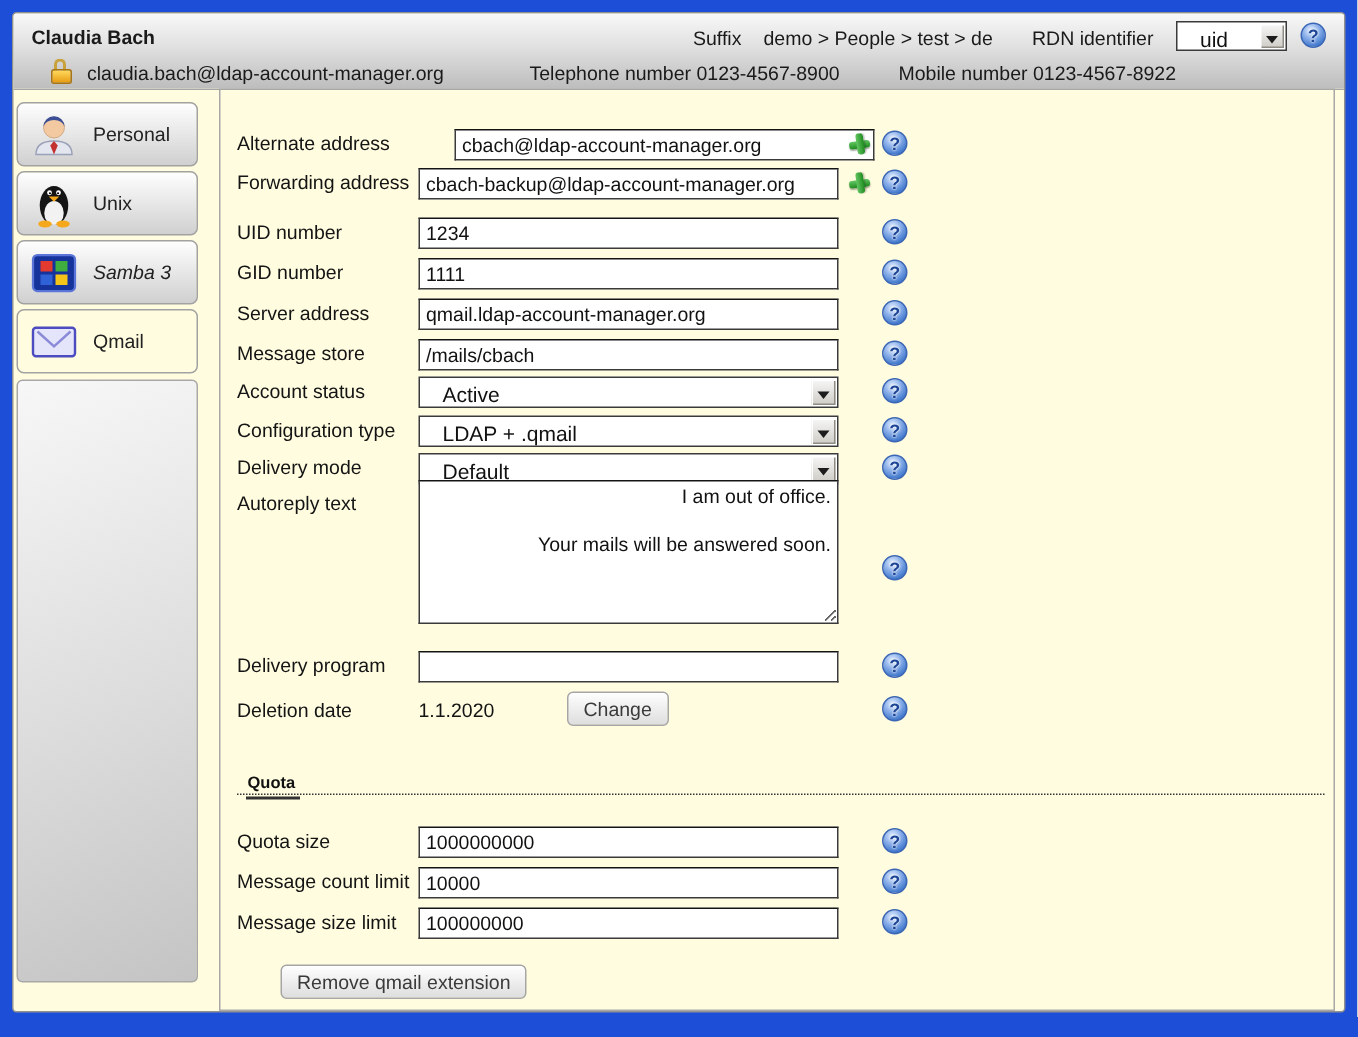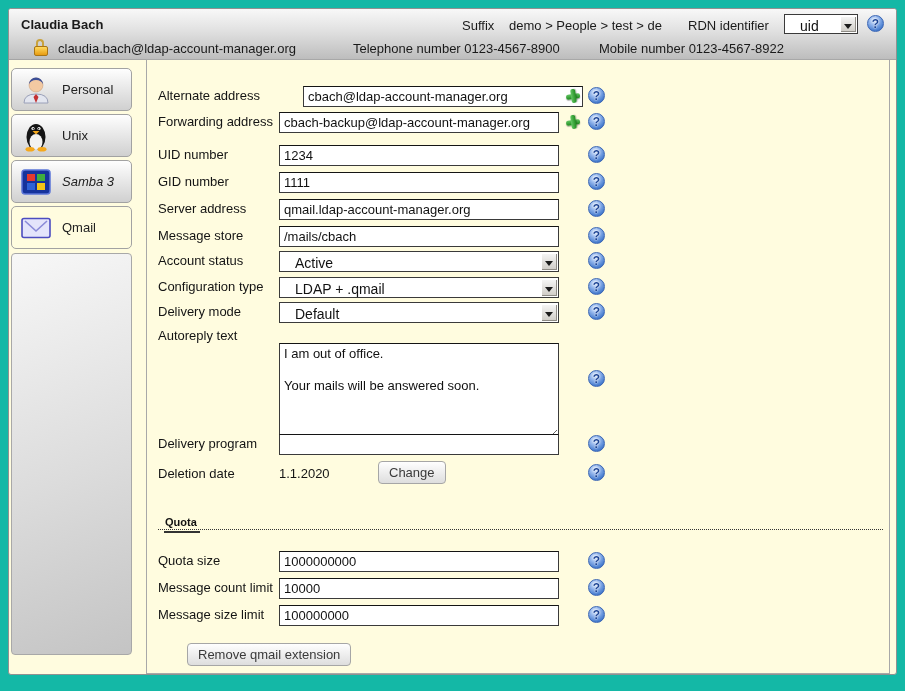--- a/index.html
+++ b/index.html
@@ -1,17 +1,17 @@
 <!DOCTYPE html>
 <html><head>
 <meta charset="utf-8">
 <style>
   html,body{margin:0;padding:0;}
   body{font-family:"Liberation Sans",sans-serif;background:#fffcdf;}
-  .page{position:relative;width:905px;height:691px;background:#14b8a6;overflow:hidden;}
+  .page{position:relative;width:905px;height:691px;background:#1d4ed8;overflow:hidden;}
   .container{position:absolute;left:8px;top:8px;width:887px;height:665px;border:1px solid #919191;border-radius:3px;background:#fffcdf;}
 
   
   .header{position:absolute;left:0;top:0;width:100%;height:50px;background:linear-gradient(#f8f8f8 0%,#e0e0e0 45%,#bdbdbd 100%);border-bottom:1px solid #a5a5a5;border-radius:2px 2px 0 0;}
   .hd{position:absolute;font-size:13px;color:#1a1a1a;white-space:nowrap;}
   .hd.bold{font-weight:bold;}
 
   
   .lock{position:absolute;width:16px;height:17px;}
   .lock::before{content:"";position:absolute;left:3px;top:0;width:8px;height:9px;border:2px solid #c9a23c;border-bottom:none;border-radius:5px 5px 0 0;box-sizing:border-box;}
@@ -165,21 +165,21 @@
     <span class="help" style="left:579px;top:269px;"></span>
 
     <div class="flabel" style="top:295px;">Delivery mode</div>
     <div class="sel" style="top:293px;">
       <span>Default</span>
       <span class="arrowbtn"></span>
     </div>
     <span class="help" style="left:579px;top:294px;"></span>
 
     <div class="flabel" style="top:319px;">Autoreply text</div>
-    <textarea class="tin" style="top: 334px;">I am out of office.
+    <textarea class="tin" style="top: 311px; text-align: right;">I am out of office.
 
 Your mails will be answered soon.</textarea>
     <span class="help" style="left:579px;top:361px;"></span>
 
     <div class="flabel" style="top:427px;">Delivery program</div>
     <input class="tin" style="top: 425px;" value="">
     <span class="help" style="left:579px;top:426px;"></span>
 
     <div class="flabel" style="top:457px;">Deletion date</div>
     <div class="flabel" style="left:270px;top:457px;">1.1.2020</div>

